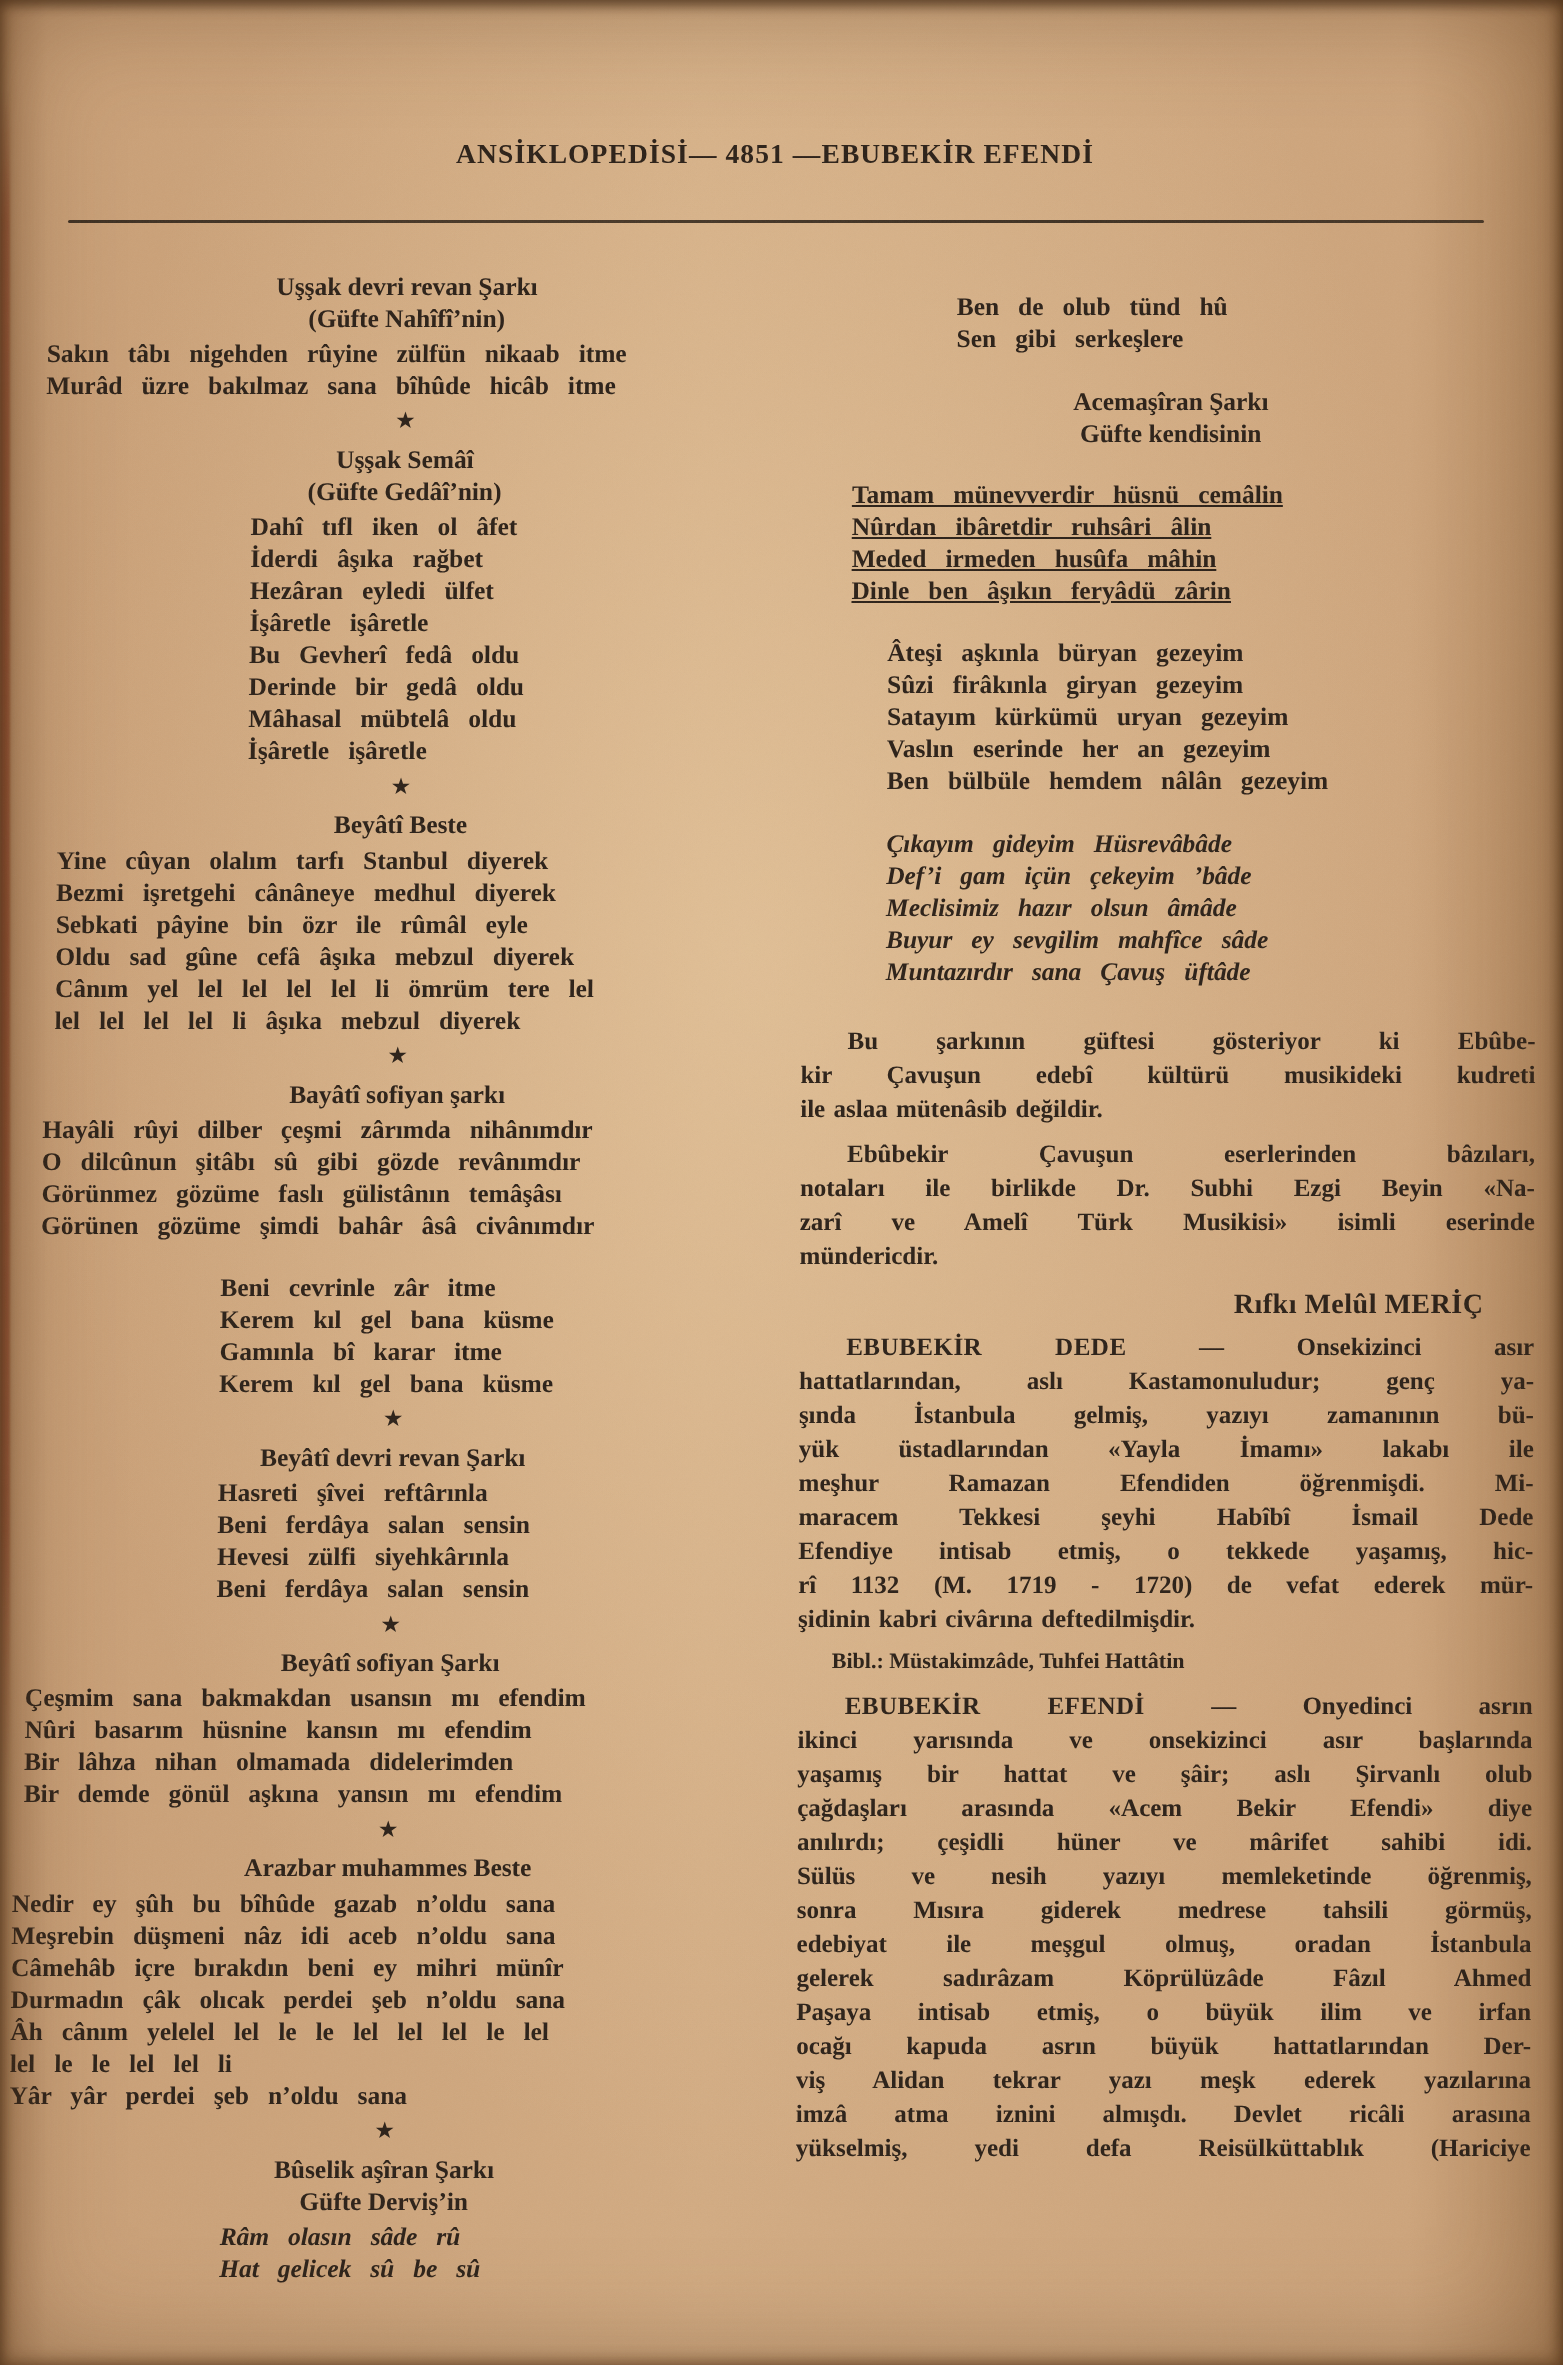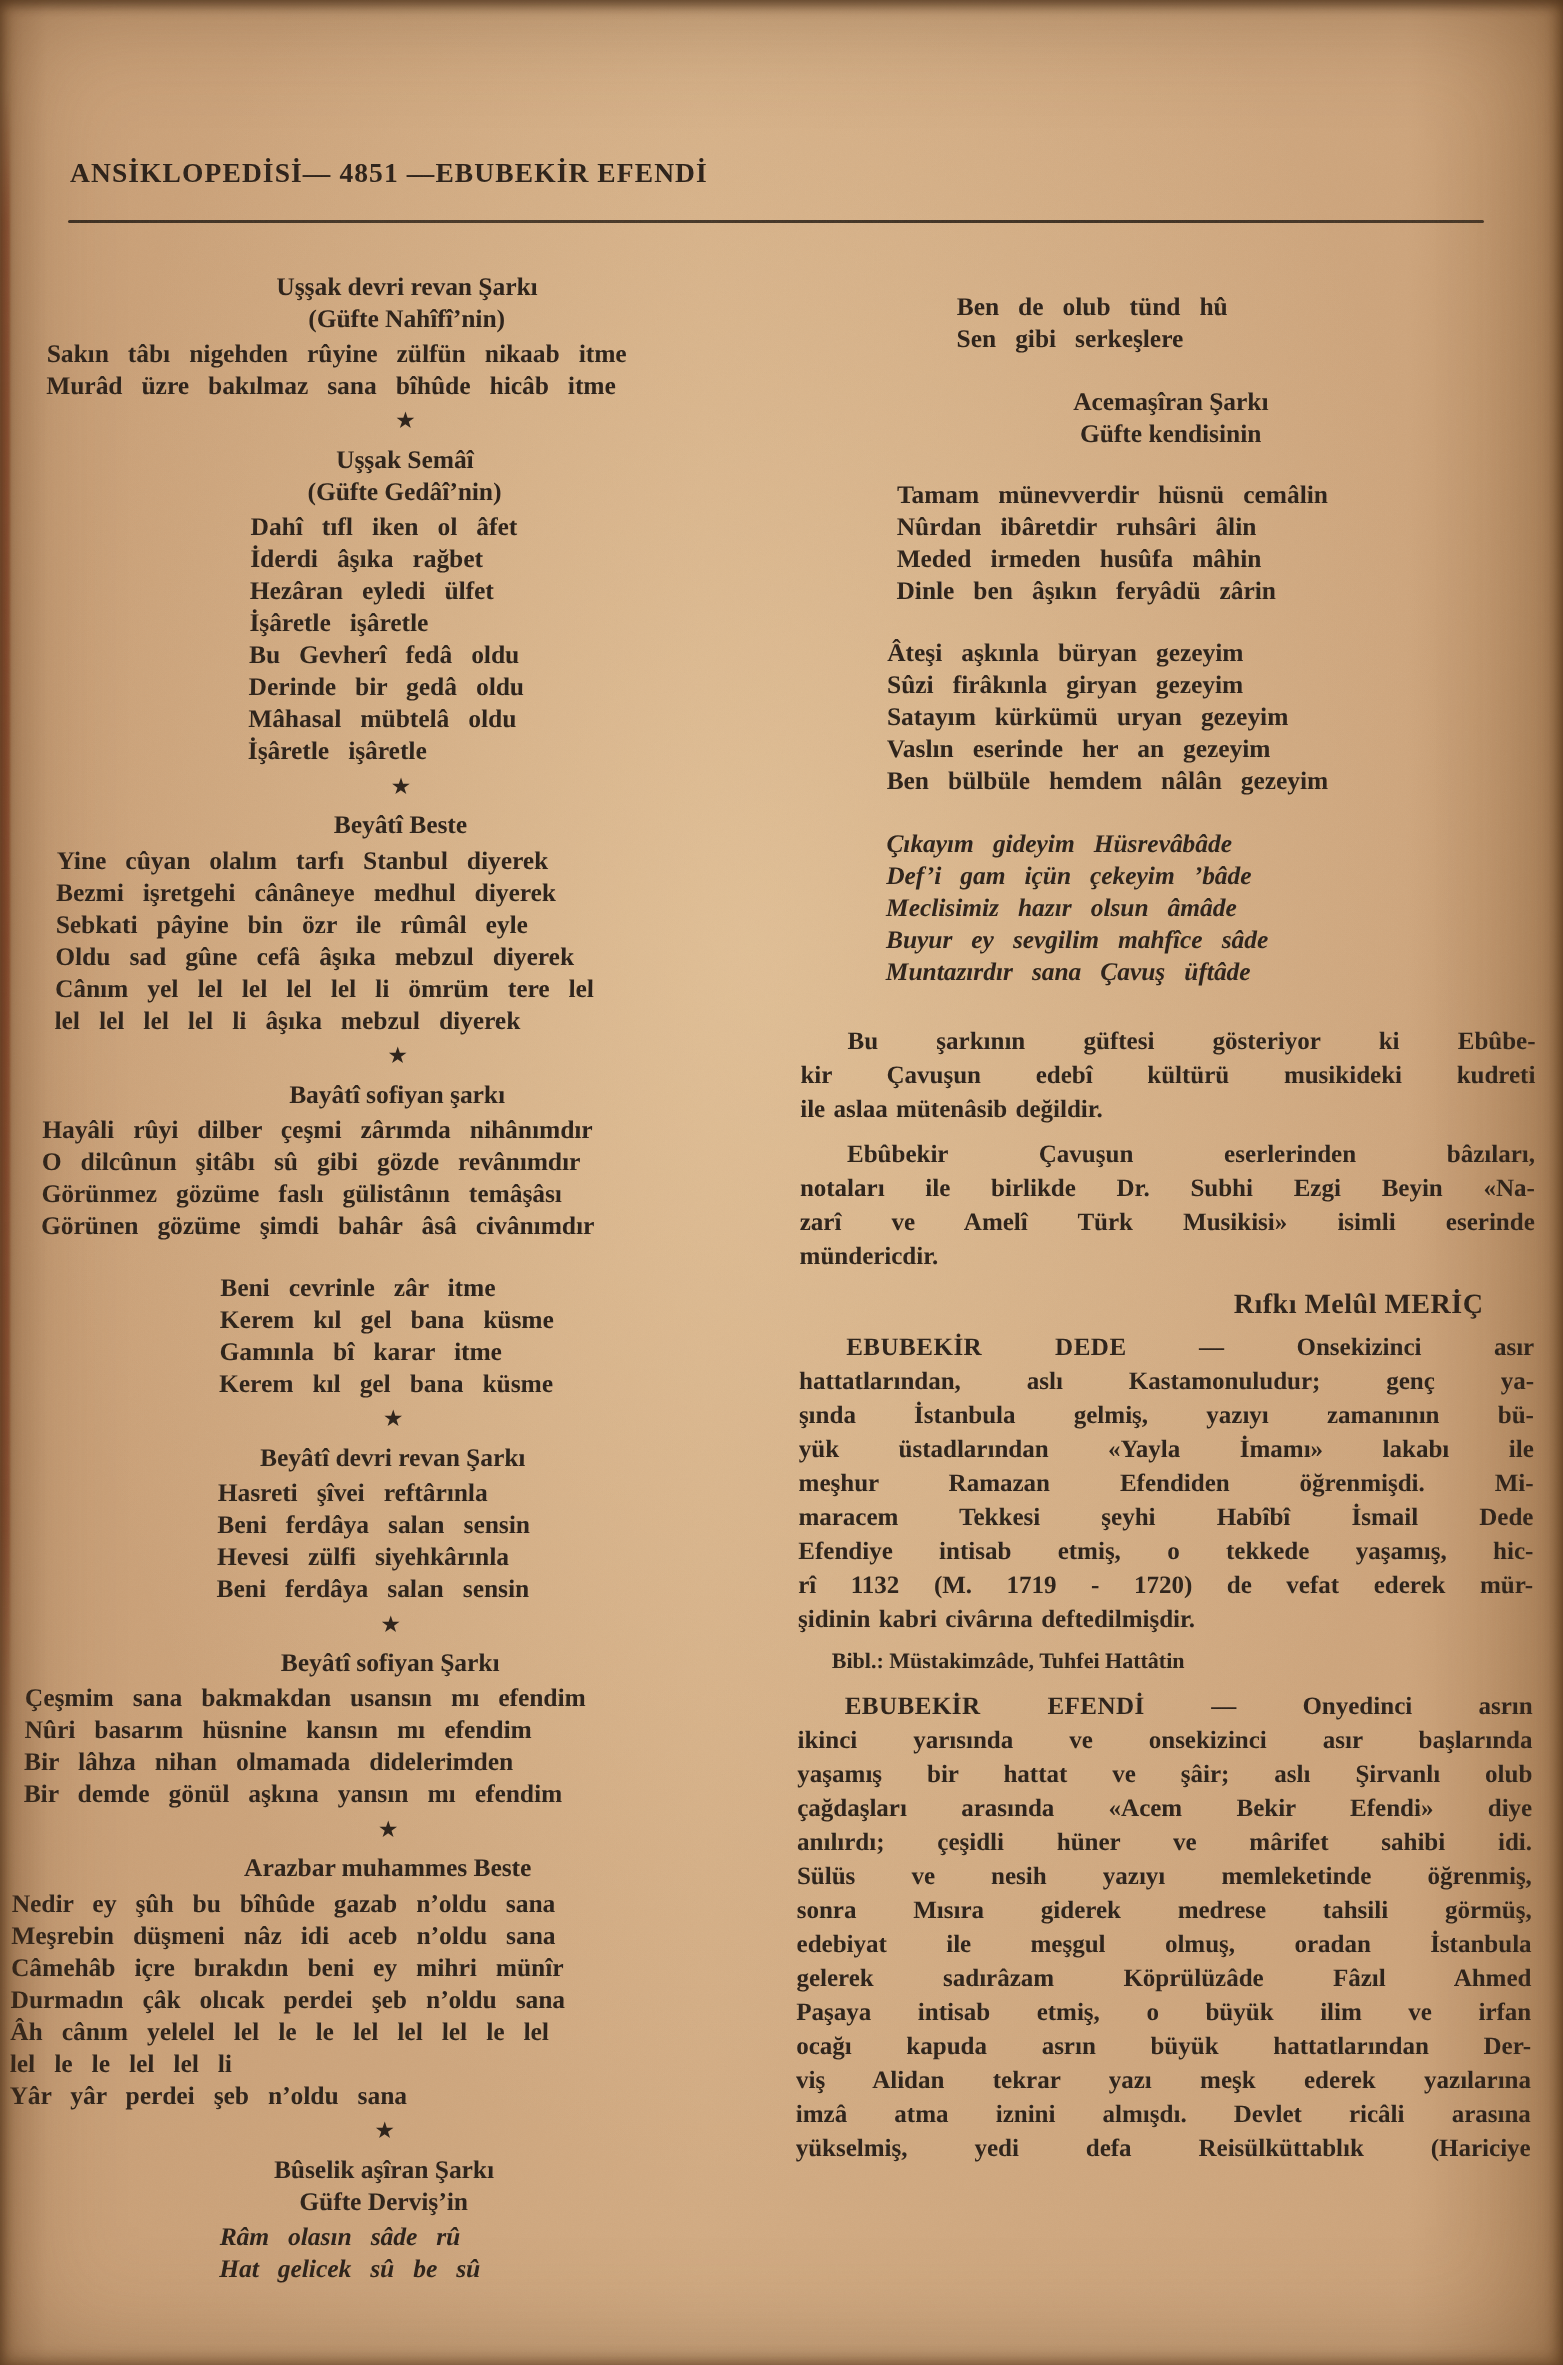--- a/index.html
+++ b/index.html
@@ -35,22 +35,22 @@
   .grain { position: absolute; inset: 0; z-index: 5; pointer-events: none; }
   .edge-left {
     position: absolute; left: 0; top: 90px; width: 9.5px; height: 1693px;
     background: linear-gradient(180deg,
       rgba(139,44,24,0) 0%, rgba(139,44,24,0.45) 8%,
       rgba(139,44,24,0.55) 50%, rgba(139,44,24,0.45) 85%, rgba(139,44,24,0) 100%);
     filter: blur(1.1px);
     z-index: 4;
   }
   .pagehead {
-    position: absolute; top: 157px; left: 70px; right: 84px;
-    display: flex; justify-content: flex-start; align-items: baseline;
+    position: absolute; top: 138px; left: 70px; right: 84px;
+    display: flex; justify-content: center; align-items: baseline;
     font-size: 27.5px; letter-spacing: 1.1px;
     z-index: 2;
   }
   .rule {
     position: absolute; top: 220px; left: 68px; width: 1416px; height: 3.2px;
     background: linear-gradient(90deg, #2e2318 0%, #3a2c1e 30%, #2e2318 70%, #3a2c1e 100%);
     border-radius: 1.6px; opacity: 0.9;
     z-index: 2;
   }
   .col { position: absolute; top: 253px; z-index: 2; }
@@ -197,21 +197,21 @@
       <div class="verse" style="margin-left: 153px;">
         <div class="vline">Ben de olub tünd hû</div>
         <div class="vline">Sen gibi serkeşlere</div>
       </div>
       <div class="gap"></div>
       <div class="title">
         <div class="tline">Acemaşîran Şarkı</div>
         <div class="tline">Güfte kendisinin</div>
       </div>
       <div class="gap"></div>
-      <div class="verse" style="margin-left: 94px;">
+      <div class="verse" style="margin-left: 49px; text-decoration: underline;">
         <div class="vline">Tamam münevverdir hüsnü cemâlin</div>
         <div class="vline">Nûrdan ibâretdir ruhsâri âlin</div>
         <div class="vline">Meded irmeden husûfa mâhin</div>
         <div class="vline">Dinle ben âşıkın feryâdü zârin</div>
       </div>
       <div class="gap"></div>
       <div class="verse" style="margin-left: 85px;">
         <div class="vline">Âteşi aşkınla büryan gezeyim</div>
         <div class="vline">Sûzi firâkınla giryan gezeyim</div>
         <div class="vline">Satayım kürkümü uryan gezeyim</div>

